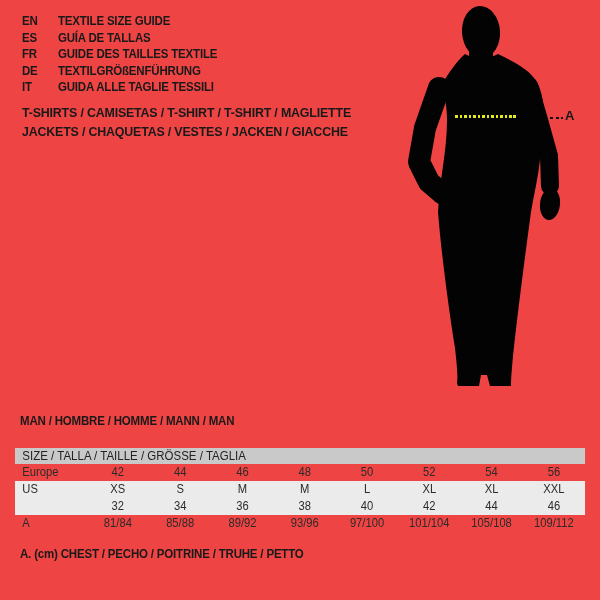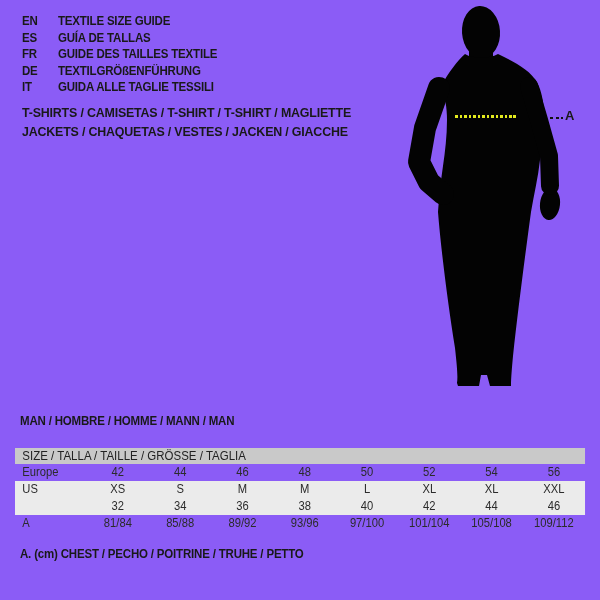--- a/index.html
+++ b/index.html
@@ -1,16 +1,16 @@
 <!DOCTYPE html>
 <html><head>
 <meta charset="utf-8">
 <style>
   html,body{margin:0;padding:0;background:#fff;}
-  #page{position:relative;width:600px;height:600px;background:#8b5cf6;overflow:hidden;
+  #page{position:relative;width:600px;height:600px;background:#ef4444;overflow:hidden;
         font-family:"Liberation Sans",sans-serif;color:#191919;}
   .cond{transform:scaleX(0.92);transform-origin:0 0;}
 
   
   .lang-block{position:absolute;left:22px;top:13px;}
   .lang-row{display:flex;height:16.5px;line-height:16.5px;font-size:12.5px;font-weight:bold;letter-spacing:-0.2px;}
   .lang-code{width:39px;}
   .lang-label{white-space:nowrap;}
 
   

